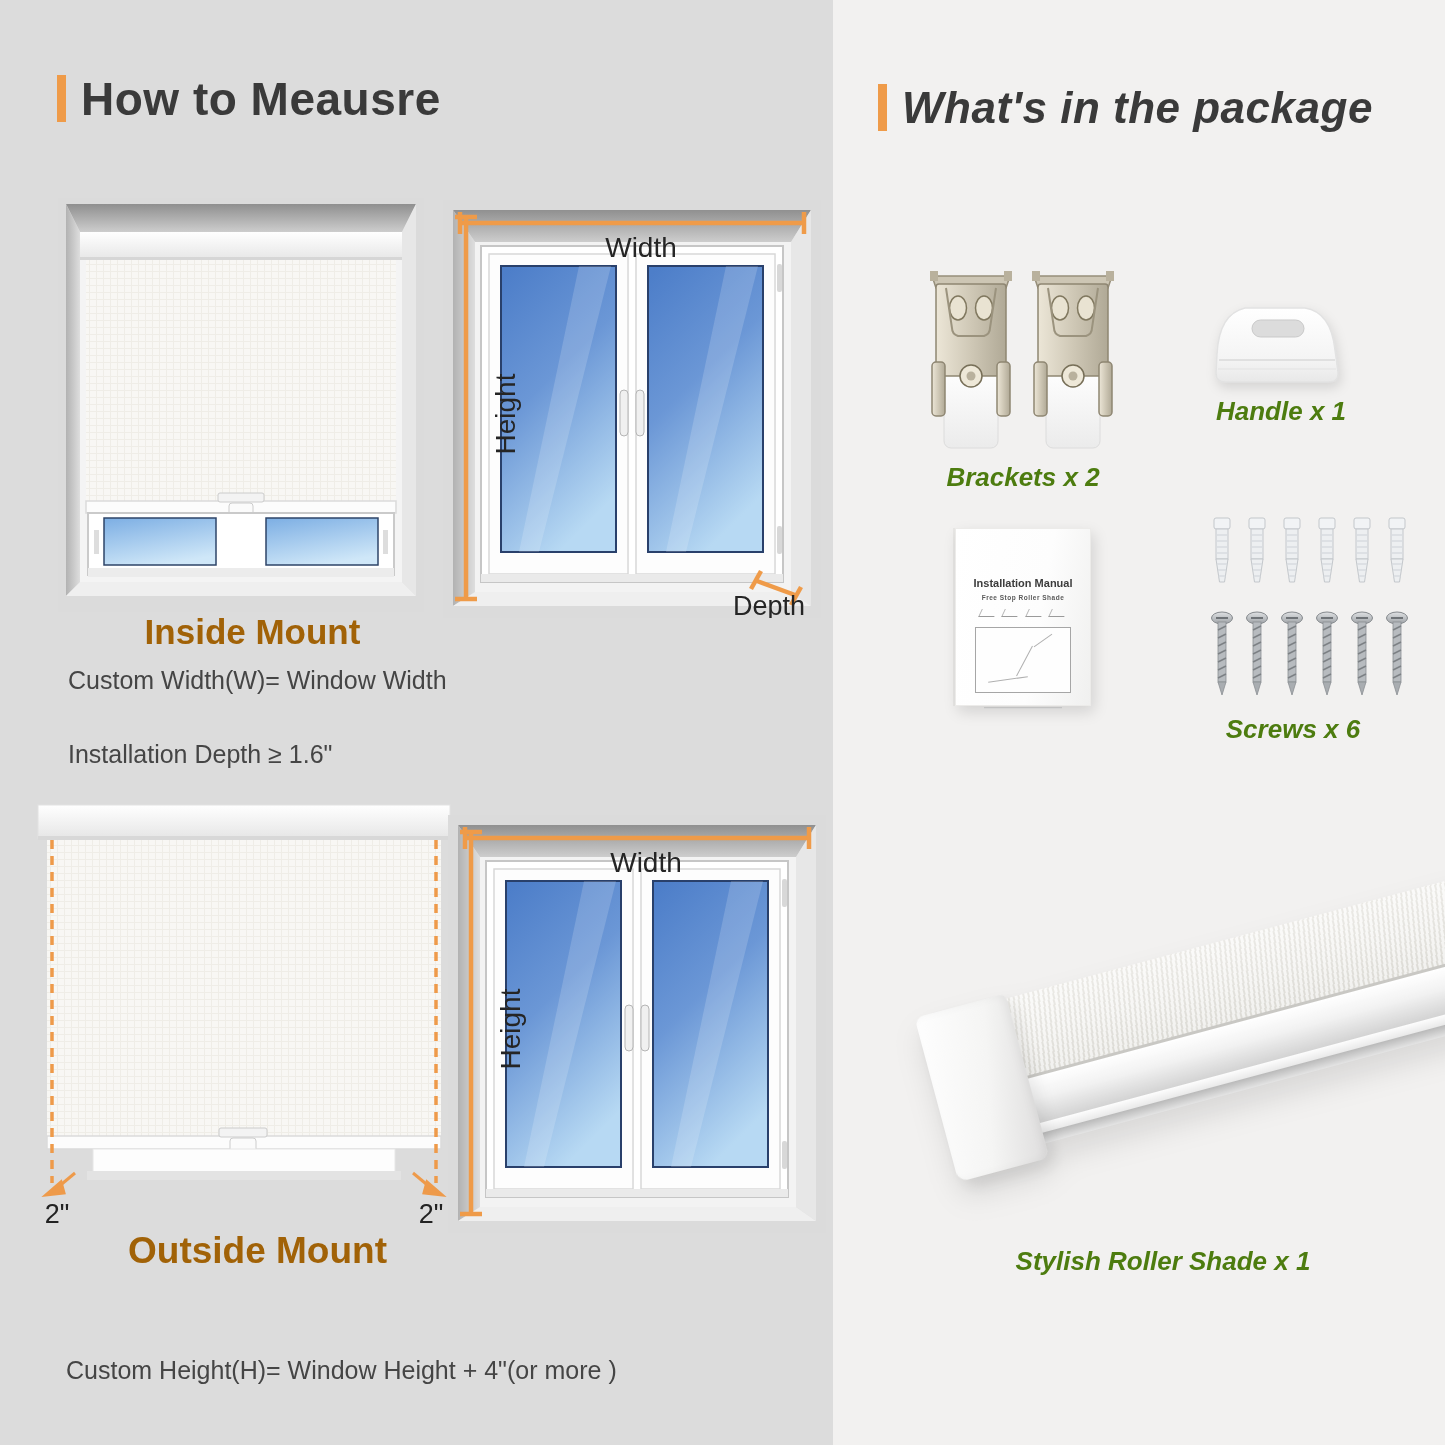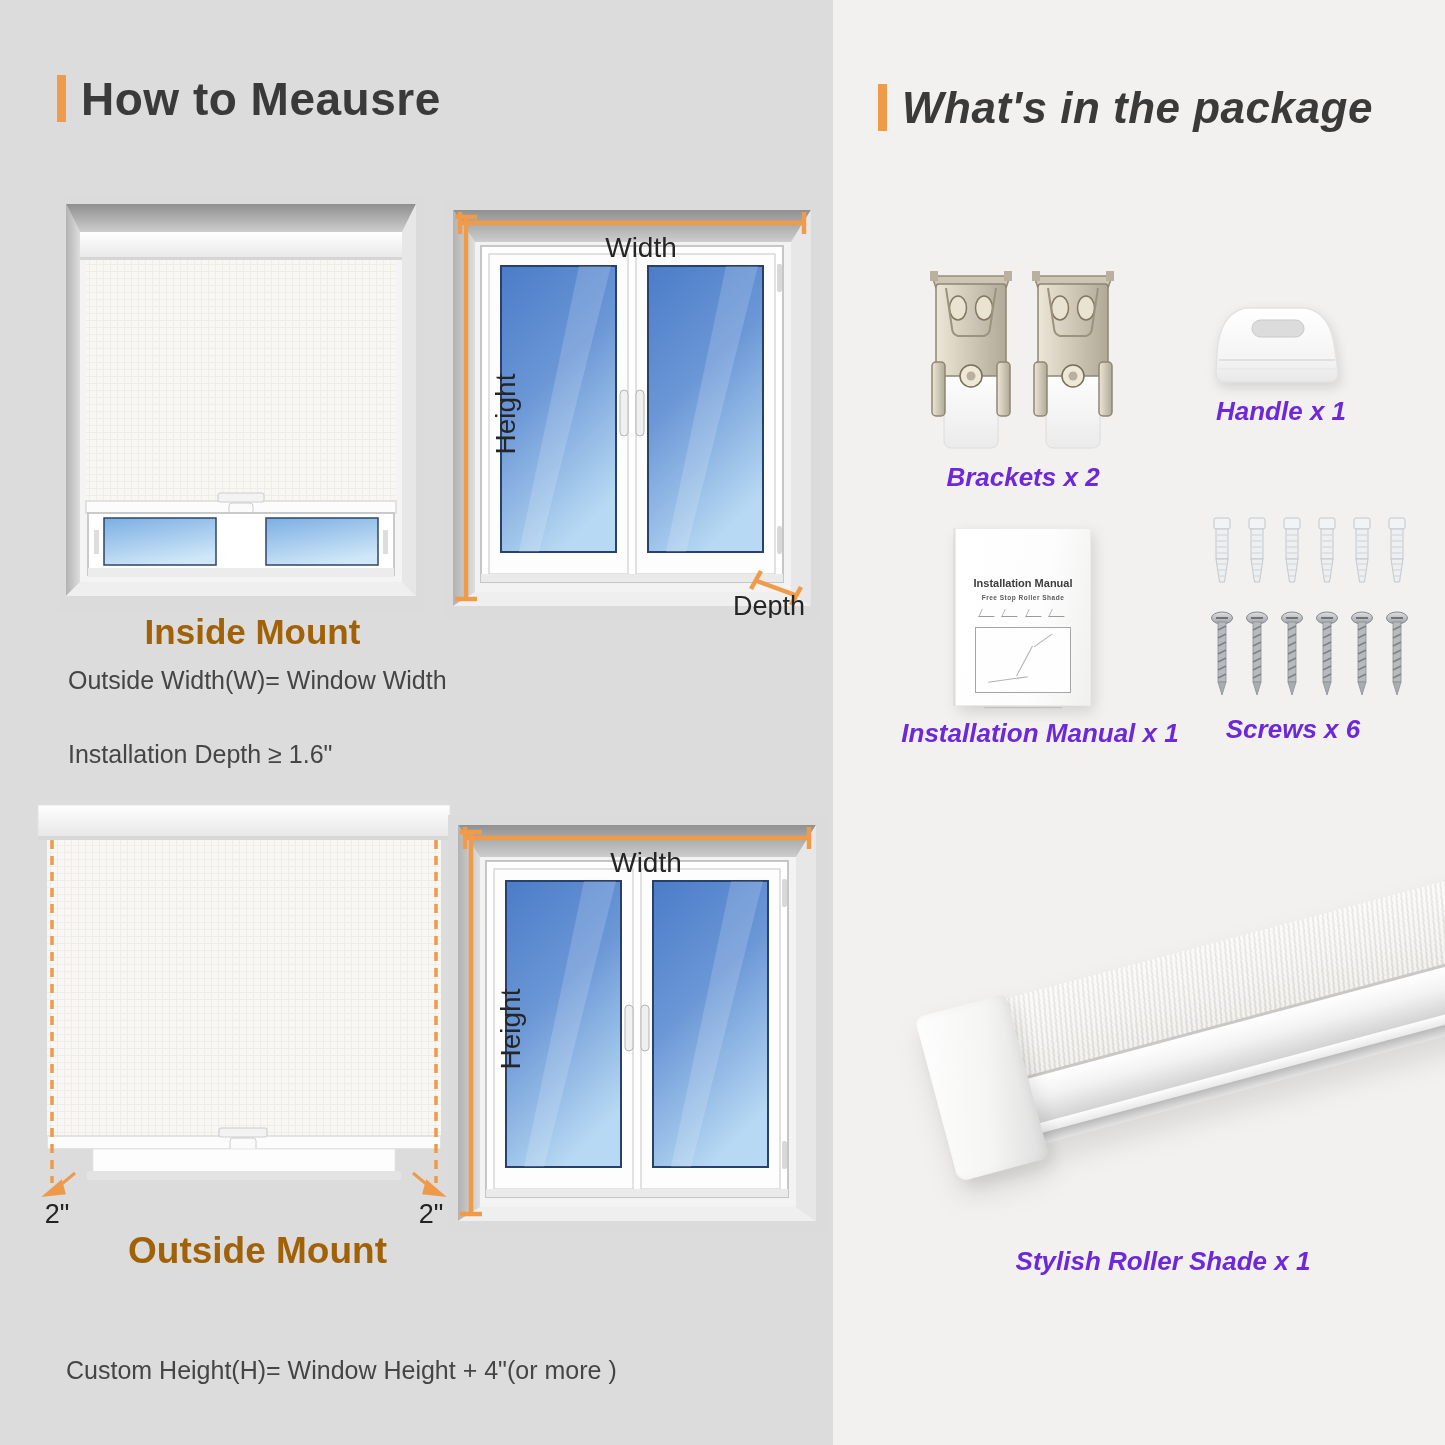--- a/index.html
+++ b/index.html
@@ -25,21 +25,21 @@
   .mount-heading {
     position:absolute; text-align:center;
     font-size:35px; font-weight:bold; color:#a16207;
   }
   .body-line {
     position:absolute; font-size:25px; color:#454545; white-space:nowrap;
   }
   
   .item-label {
     position:absolute; text-align:center;
-    font-size:26px; font-weight:bold; font-style:italic; color:#6d28d9;
+    font-size:26px; font-weight:bold; font-style:italic; color:#4d7c0f;
     white-space:nowrap;
   }
   .fig { position:absolute; }
   
   .manual {
     position:absolute; left:122px; top:528px; width:136px; height:178px;
     background:linear-gradient(100deg,#ffffff 0%,#fdfdfd 60%,#f0f0ef 100%);
     box-shadow:3px 6px 14px rgba(0,0,0,0.13), -2px 0 0 #e8e7e5;
     border:1px solid #eceb e9; border:1px solid #ecebe9;
   }
@@ -186,21 +186,21 @@
         <line x1="314" y1="381" x2="352" y2="395"></line>
         <line x1="318" y1="371" x2="308" y2="389"></line>
         <line x1="358" y1="387" x2="348" y2="405"></line>
       </g>
       <text x="198" y="57" font-size="28" fill="#252525" text-anchor="middle">Width</text>
       <text x="72" y="214" font-size="28" fill="#252525" text-anchor="middle" transform="rotate(-90 72 214)">Height</text>
       <text x="326" y="415" font-size="27" fill="#252525" text-anchor="middle">Depth</text>
     </svg>
 
     <h2 class="mount-heading" style="left:60px; top:612px; width:385px;">Inside Mount</h2>
-    <p class="body-line" style="left:68px; top:666px;">Outside Width(W)= Window Width</p>
+    <p class="body-line" style="left:68px; top:666px;">Custom Width(W)= Window Width</p>
     <p class="body-line" style="left:68px; top:740px;">Installation Depth ≥ 1.6"</p>
 
     <svg class="fig" style="left:33px; top:793px;" width="422" height="452" viewBox="0 0 422 452">
       <defs>
         <linearGradient id="oCas" x1="0" y1="0" x2="0" y2="1">
             <stop offset="0" stop-color="#ffffff"></stop>
             <stop offset="1" stop-color="#e6e6e6"></stop>
           </linearGradient>
         <pattern id="oFab" width="7" height="7" patternUnits="userSpaceOnUse">
           <rect width="7" height="7" fill="#f8f7f4"></rect>
@@ -359,21 +359,20 @@
           <i></i>
           <i></i>
         </div>
       <div class="m-fig">
           <i class="l1"></i>
           <i class="l2"></i>
           <i class="l3"></i>
         </div>
       <div class="m-foot"></div>
     </div>
-    <div class="item-label" style="left:17px; top:718px; width:380px;">Installation Manual x 1</div>
 
     <svg class="fig" style="left:372px; top:516px;" width="210" height="192" viewBox="0 0 210 192">
       <defs>
         <linearGradient id="sHead" x1="0" y1="0" x2="0" y2="1">
             <stop offset="0" stop-color="#dfe1e3"></stop>
             <stop offset="1" stop-color="#9ea2a6"></stop>
           </linearGradient>
         <g id="anchorShape">
           <rect x="-8" y="2" width="16" height="11" rx="2" fill="#f1f3f5" stroke="#c3c7cb"></rect>
           <rect x="-6" y="13" width="12" height="30" fill="#edeff1" stroke="#c3c7cb"></rect>

